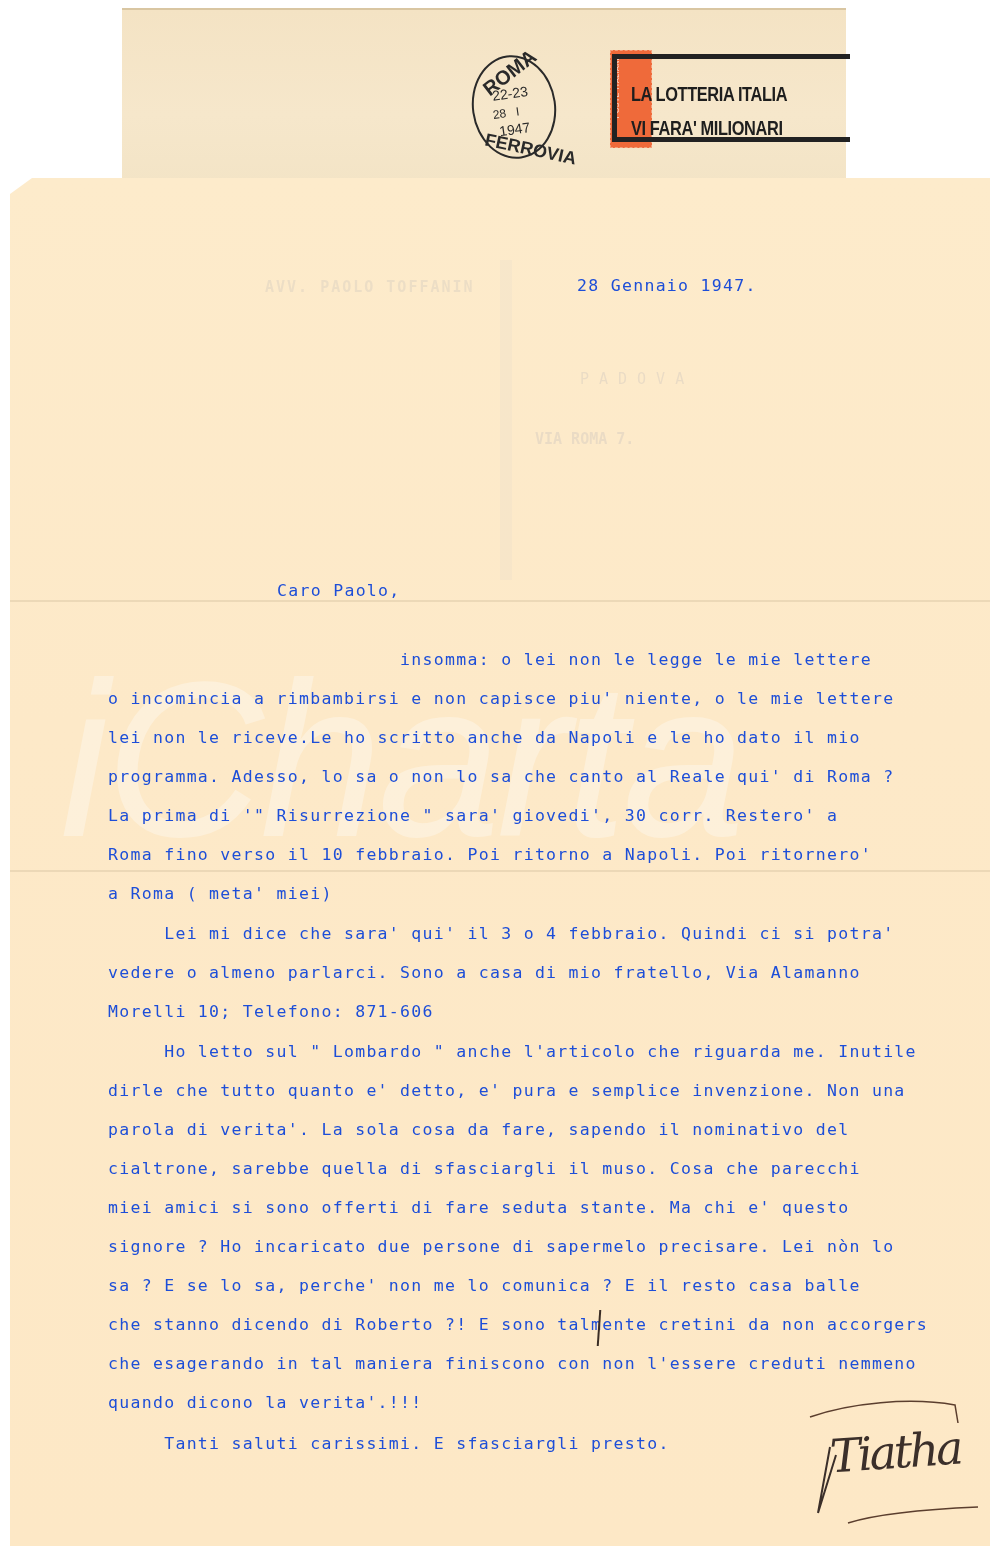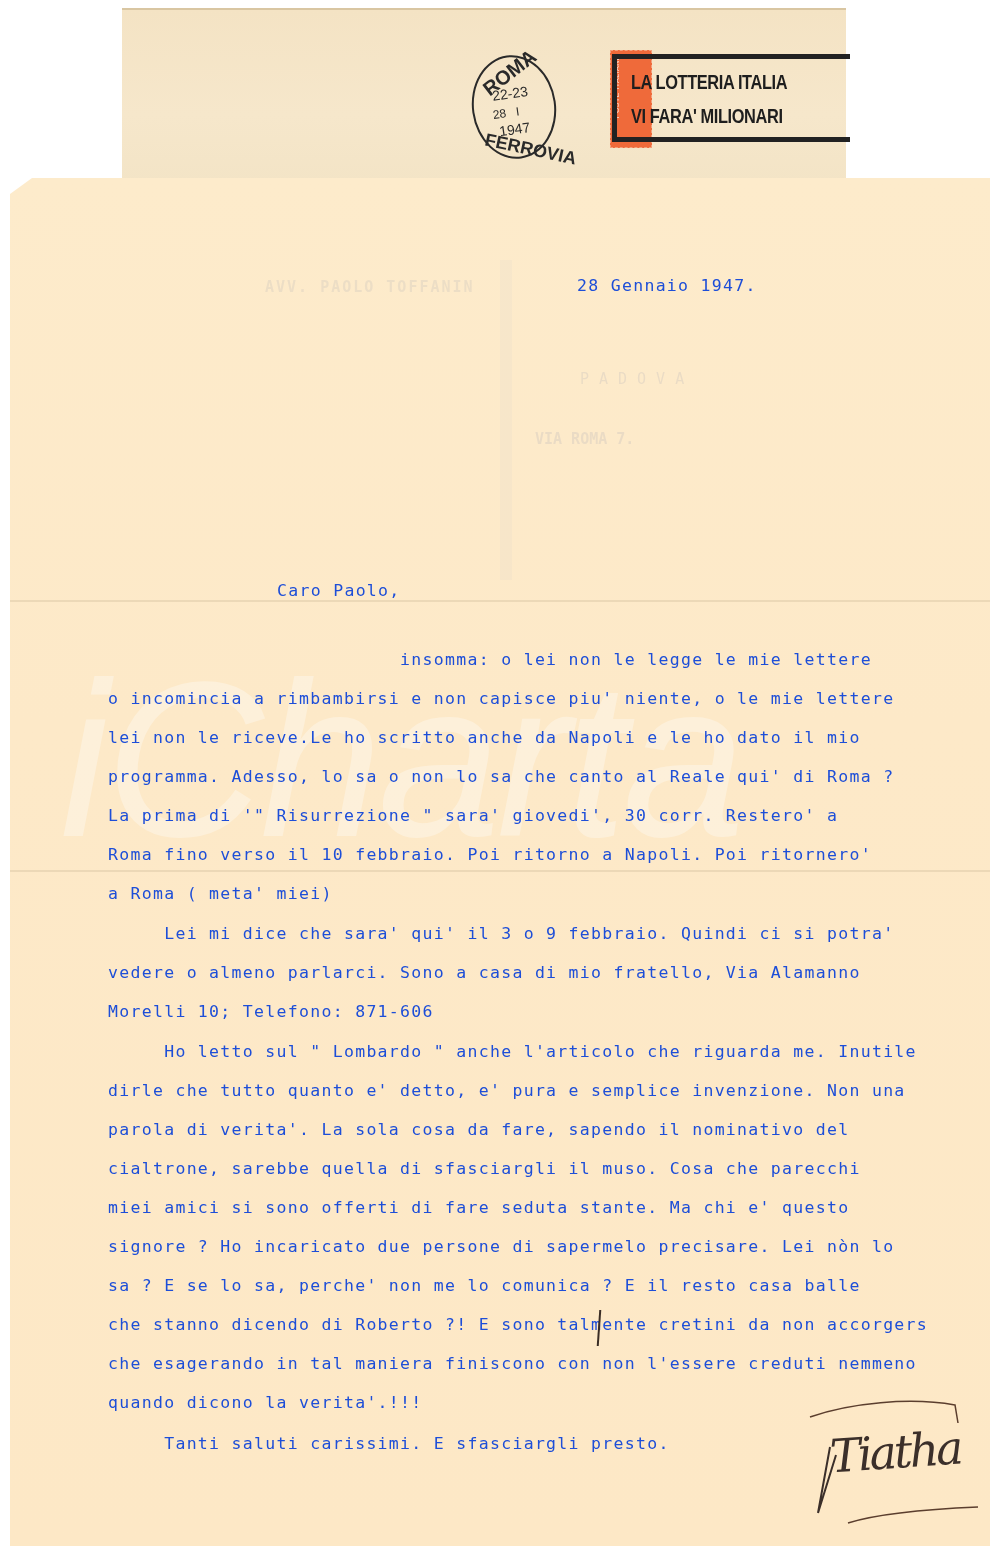--- a/index.html
+++ b/index.html
@@ -43,21 +43,21 @@
     position: absolute; left: 488px; top: 40px; width: 40px; height: 96px;
     background: #ef6a3a; border: 1px dashed #f3a07d;
   }
   .stamp .stamp-text {
     position: absolute; left: 2px; top: 4px; writing-mode: vertical-rl; transform: rotate(180deg);
     font-family: "Liberation Sans", sans-serif; font-size: 7px; color: #fde2d4; letter-spacing: 0.5px;
   }
   .slogan-box {
     position: absolute; left: 490px; top: 44px; width: 238px; height: 88px;
     border: 5px solid #222; border-right: none; box-sizing: border-box;
-    padding: 6px 0 0 14px;
+    padding: 18px 0 0 14px;
   }
   .slogan-box div {
     font-family: "Liberation Sans", sans-serif; font-weight: bold; font-size: 21px;
     color: #1e1e1e; letter-spacing: -0.5px; transform: scaleX(0.78); transform-origin: left;
     white-space: nowrap; line-height: 34px;
   }
   .paper {
     position: absolute; left: 10px; top: 178px; width: 980px; height: 1368px;
     background: linear-gradient(180deg, #fdebcb 0%, #fde9c8 40%, #fde8c6 100%);
     clip-path: polygon(22px 0, 100% 0, 100% 100%, 0 100%, 0 16px);
@@ -141,21 +141,21 @@
 <div class="typed date">28 Gennaio 1947.</div>
 <div class="typed salutation">Caro Paolo,</div>
 
 <div class="typed body-line" style="top:650px">                          insomma: o lei non le legge le mie lettere</div>
 <div class="typed body-line" style="top:689px">o incomincia a rimbambirsi e non capisce piu' niente, o le mie lettere</div>
 <div class="typed body-line" style="top:728px">lei non le riceve.Le ho scritto anche da Napoli e le ho dato il mio</div>
 <div class="typed body-line" style="top:767px">programma. Adesso, lo sa o non lo sa che canto al Reale qui' di Roma ?</div>
 <div class="typed body-line" style="top:806px">La prima di '" Risurrezione " sara' giovedi', 30 corr. Restero' a</div>
 <div class="typed body-line" style="top:845px">Roma fino verso il 10 febbraio. Poi ritorno a Napoli. Poi ritornero'</div>
 <div class="typed body-line" style="top:884px">a Roma ( meta' miei)</div>
-<div class="typed body-line" style="top:924px">     Lei mi dice che sara' qui' il 3 o 9 febbraio. Quindi ci si potra'</div>
+<div class="typed body-line" style="top:924px">     Lei mi dice che sara' qui' il 3 o 4 febbraio. Quindi ci si potra'</div>
 <div class="typed body-line" style="top:963px">vedere o almeno parlarci. Sono a casa di mio fratello, Via Alamanno</div>
 <div class="typed body-line" style="top:1002px">Morelli 10; Telefono: 871-606</div>
 <div class="typed body-line" style="top:1042px">     Ho letto sul " Lombardo " anche l'articolo che riguarda me. Inutile</div>
 <div class="typed body-line" style="top:1081px">dirle che tutto quanto e' detto, e' pura e semplice invenzione. Non una</div>
 <div class="typed body-line" style="top:1120px">parola di verita'. La sola cosa da fare, sapendo il nominativo del</div>
 <div class="typed body-line" style="top:1159px">cialtrone, sarebbe quella di sfasciargli il muso. Cosa che parecchi</div>
 <div class="typed body-line" style="top:1198px">miei amici si sono offerti di fare seduta stante. Ma chi e' questo</div>
 <div class="typed body-line" style="top:1237px">signore ? Ho incaricato due persone di sapermelo precisare. Lei nòn lo</div>
 <div class="typed body-line" style="top:1276px">sa ? E se lo sa, perche' non me lo comunica ? E il resto casa balle</div>
 <div class="typed body-line" style="top:1315px">che stanno dicendo di Roberto ?! E sono talmente cretini da non accorgers</div>

